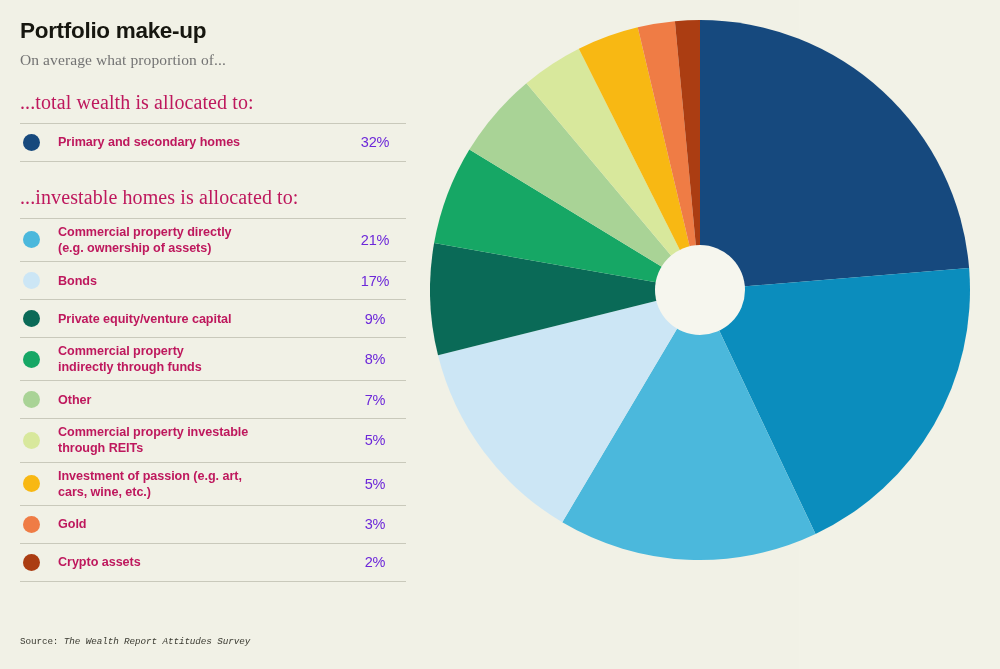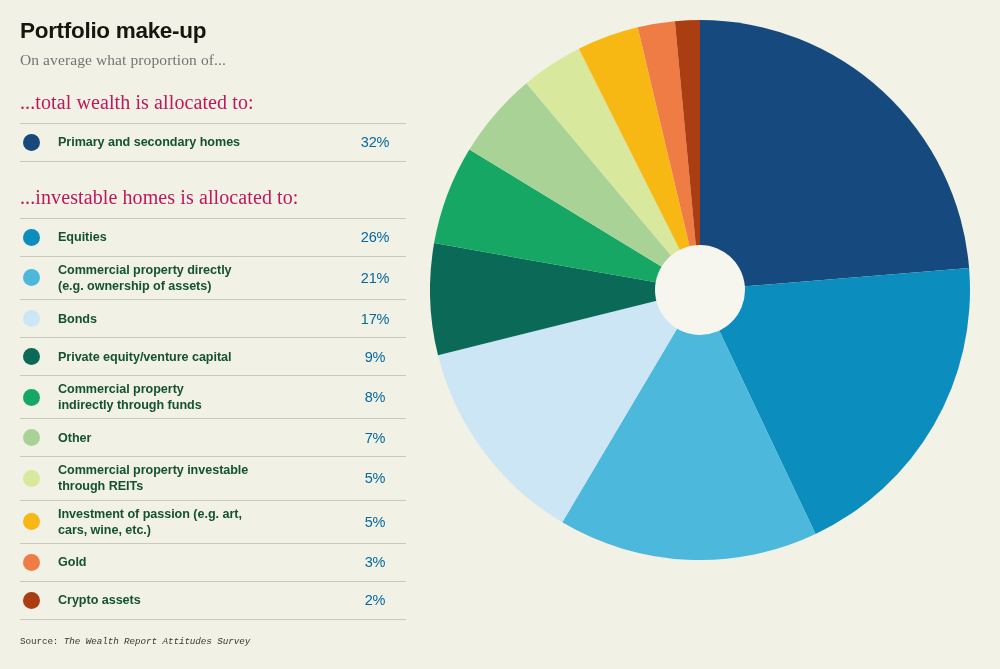--- a/index.html
+++ b/index.html
@@ -89,32 +89,32 @@
     border-radius: 50%;
     display: block;
   }
 
   .legend-label {
     flex: 1 1 auto;
     font-family: "Liberation Sans", sans-serif;
     font-weight: bold;
     font-size: 12.6px;
     line-height: 1.28;
-    color: #14532d;
+    color: #be185d;
     letter-spacing: -0.05px;
     padding-right: 8px;
     white-space: pre-line;
   }
 
   .legend-value {
     flex: 0 0 62px;
     text-align: center;
     font-family: "Liberation Sans", sans-serif;
     font-size: 14.5px;
-    color: #0369a1;
+    color: #6d28d9;
     letter-spacing: -0.2px;
   }
 
   #gap-between-groups { height: 24px; }
 
   #source-note {
     position: absolute;
     left: 20px;
     bottom: 22px;
     font-family: Liberation Mono, monospace;
@@ -158,27 +158,20 @@
         <span class="legend-label">Primary and secondary homes</span>
         <span class="legend-value">32%</span>
       </div>
     </div>
 
     <div id="gap-between-groups"></div>
 
     <div class="section-heading">...investable homes is allocated to:</div>
     <div class="legend-group" id="legend-group-investable">
 
-      <div class="legend-row">
-        <span class="swatch-cell">
-          <span class="swatch" style="background: rgb(11, 141, 189);"></span>
-        </span>
-        <span class="legend-label">Equities</span>
-        <span class="legend-value">26%</span>
-      </div>
 
       <div class="legend-row">
         <span class="swatch-cell">
           <span class="swatch" style="background: rgb(75, 184, 220);"></span>
         </span>
         <span class="legend-label">Commercial property directly
 (e.g. ownership of assets)</span>
         <span class="legend-value">21%</span>
       </div>
 

